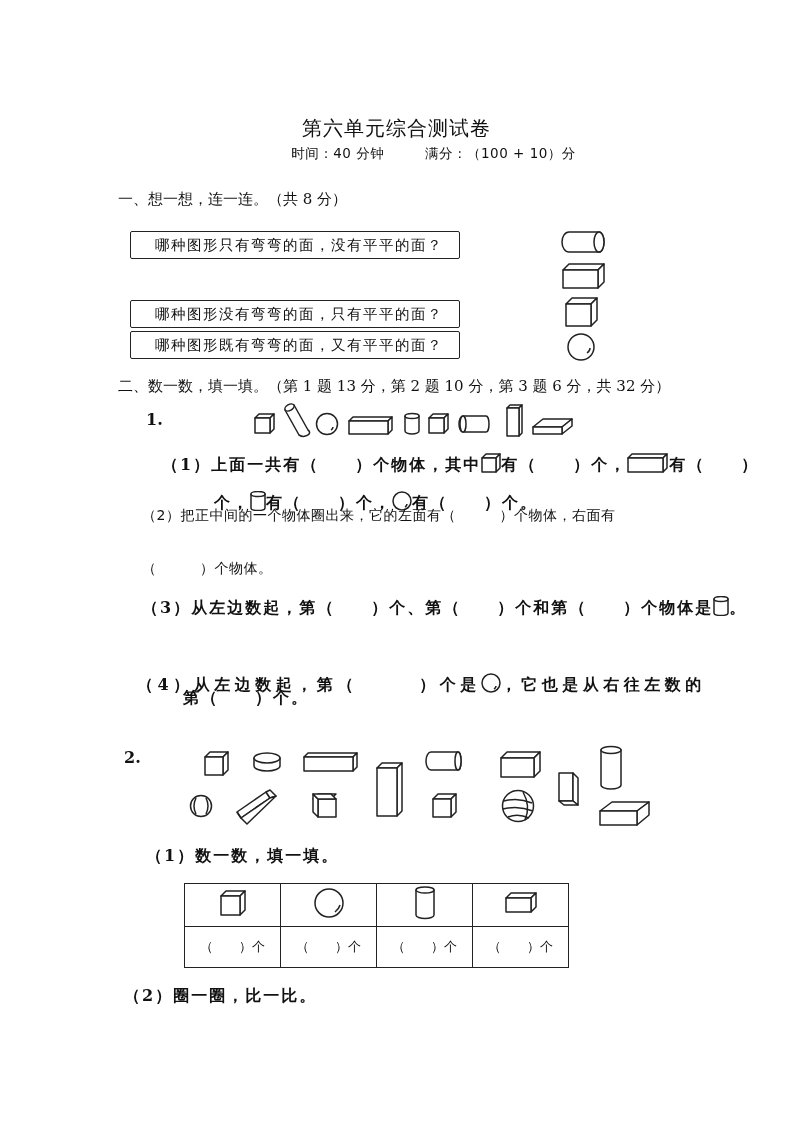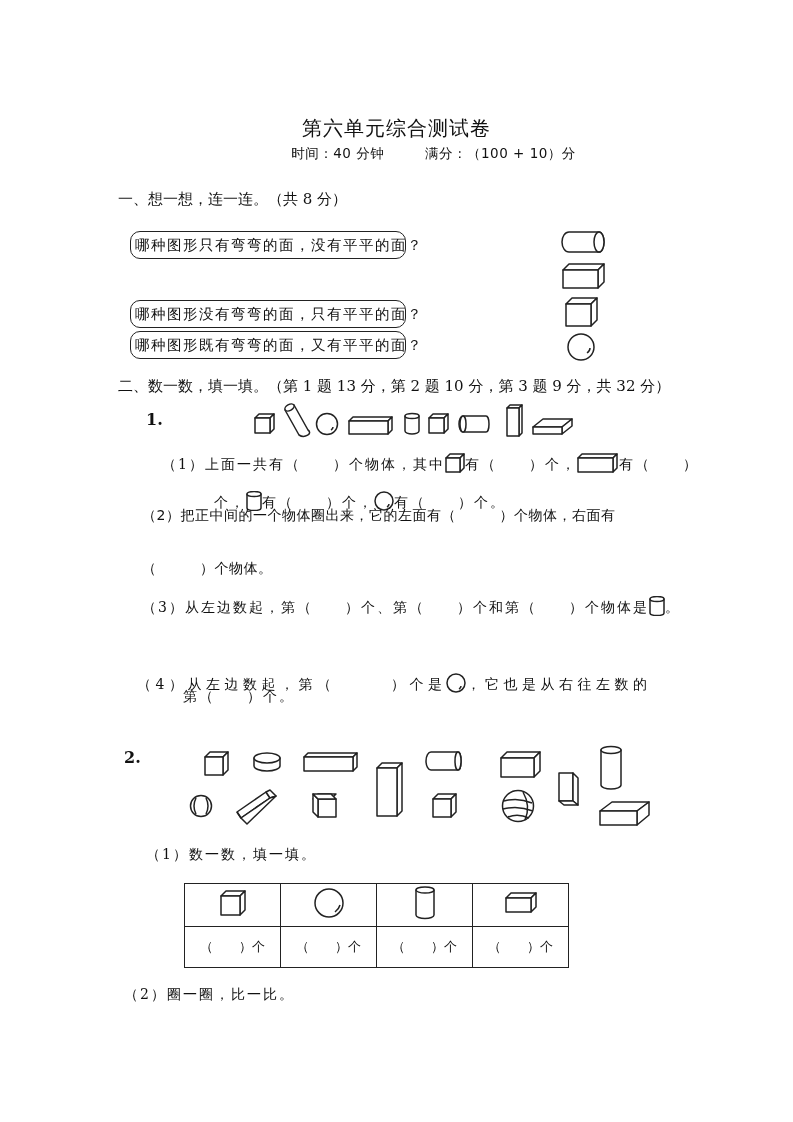--- a/index.html
+++ b/index.html
@@ -3,26 +3,26 @@
 <meta charset="utf-8">
 <style>
   html, body { margin:0; padding:0; background:#fff; }
   body { width:793px; height:1122px; position:relative; overflow:hidden;
          font-family:"DejaVu Serif", "Liberation Serif", serif; color:#111; }
   .abs { position:absolute; white-space:nowrap; }
   .title { left:0; width:793px; top:104px; text-align:center; font-size:20px; letter-spacing:1px;margin-top:11px; }
   .meta { left:0; width:793px; top:145px; text-align:center; font-size:13.5px; font-family:"DejaVu Sans","Liberation Sans",sans-serif; letter-spacing:0.5px;margin-left:37px; }
   .meta span + span { margin-left:36px; }
   .sec { font-size:15px; }
-  .bubble { left:130px; width:276px; height:28px; border:1.6px solid #222; border-radius:10px;
-            box-sizing:border-box; font-size:14.5px; line-height:26px; padding-left:4px; letter-spacing:1.5px; }
+  .bubble { left:130px; width:330px; height:28px; border:1.6px solid #222; border-radius:2px;
+            box-sizing:border-box; font-size:14.5px; line-height:26px; padding-left:24px; letter-spacing:1.5px; }
   .shape { position:absolute; }
   .shape svg { display:block; overflow:visible; }
   .q { font-size:15.5px; letter-spacing:1.6px; }
-  .qb { font-size:14px; font-weight:normal; letter-spacing:2px; }
+  .qb { font-size:16px; font-weight:bold; letter-spacing:2px; }
   .inl { display:inline-block; vertical-align:middle; }
   table.count { position:absolute; left:184px; top:883px; width:385px; border-collapse:collapse; }
   table.count td { border:1.6px solid #222; text-align:center; width:25%; }
   table.count tr.icons td { height:40px; }
   table.count tr.blanks td { height:38px; font-size:13px; font-family:"DejaVu Sans","Liberation Sans",sans-serif; }
   svg path, svg ellipse, svg circle, svg rect, svg line, svg polyline, svg polygon { stroke:#222; stroke-width:1.5; fill:#fff; stroke-linejoin:round; }
 </style>
 </head>
 <body>
 
@@ -58,21 +58,21 @@
       <rect x="1" y="7" width="25" height="22"></rect>
     </svg>
 </div>
 <div class="shape" style="left:566px;top:332px;">
   <svg width="30" height="30">
       <circle cx="15" cy="15" r="13"></circle>
       <path d="M21,21 Q24,19 24,16" style="fill:none"></path>
     </svg>
 </div>
 
-<div class="abs sec" style="left:118px;top:377px;">二、数一数，填一填。（第 1 题 13 分，第 2 题 10 分，第 3 题 9 分，共 32 分）</div>
+<div class="abs sec" style="left:118px;top:377px;">二、数一数，填一填。（第 1 题 13 分，第 2 题 10 分，第 3 题 6 分，共 32 分）</div>
 
 <div class="abs" style="left:146px;top:410px;font-size:16px;font-weight:bold;">1.</div>
 
 <div class="shape" style="left:254px;top:413px;">
   <svg width="22" height="22">
       <polygon points="1,5 5,1 20,1 16,5"></polygon>
       <polygon points="16,5 20,1 20,16 16,20"></polygon>
       <rect x="1" y="5" width="15" height="15"></rect>
     </svg>
 </div>

